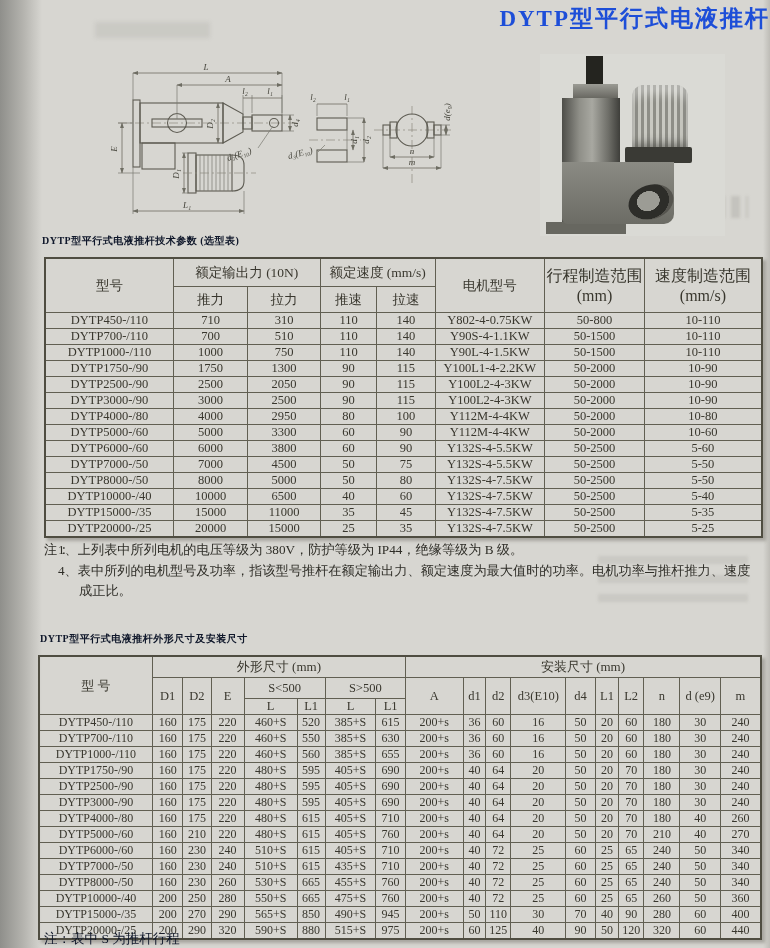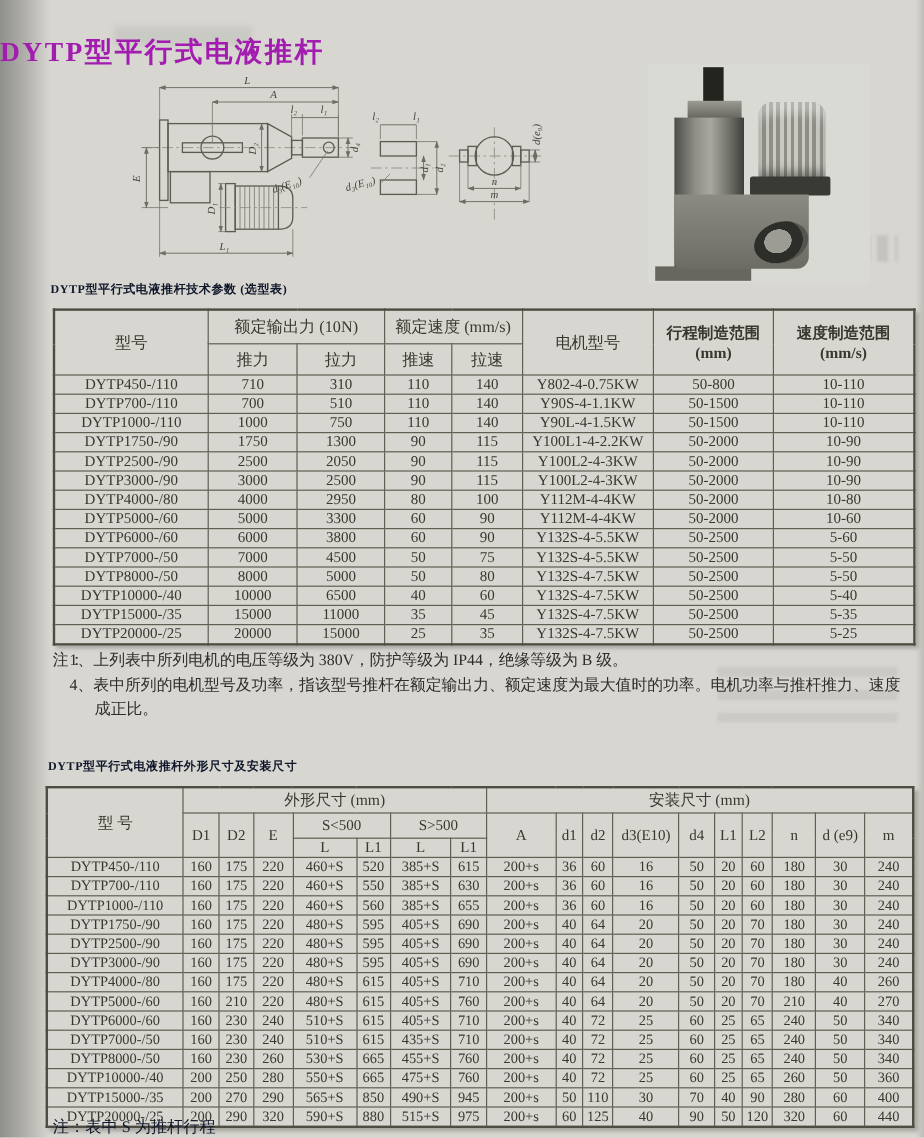--- a/index.html
+++ b/index.html
@@ -13,37 +13,37 @@
     background:linear-gradient(90deg,#8f8f8b,#b4b3ae 55%,rgba(215,214,209,0));}
   .edge-r{position:absolute;right:0;top:0;bottom:0;width:7px;
     background:linear-gradient(270deg,rgba(125,123,115,.28),rgba(125,123,115,0));}
   .smudge{position:absolute;pointer-events:none;}
   .smudge1{left:95px;top:22px;width:115px;height:16px;background:rgba(118,116,108,.12);filter:blur(2px);}
   .smudge2{left:596px;top:196px;width:152px;height:22px;
     background:repeating-linear-gradient(90deg,rgba(100,98,90,.16) 0 9px,transparent 9px 15px);filter:blur(1.5px);}
   .smudge3{left:598px;top:556px;width:150px;height:54px;
     background:repeating-linear-gradient(180deg,rgba(100,98,90,.11) 0 8px,transparent 8px 19px);filter:blur(1.5px);}
 
-  .title{position:absolute;top:28px;left:0;width:100%;text-align:left;
-    font-size:23px;font-weight:bold;letter-spacing:2px;color:#a21caf;}
+  .title{position:absolute;top:3px;left:0;width:100%;text-align:right;
+    font-size:23px;font-weight:bold;letter-spacing:2px;color:#1d4ed8;}
 
   .section-heading{position:absolute;font-size:10px;font-weight:bold;color:#0f172a;letter-spacing:.5px;white-space:nowrap;}
   #heading1{left:42px;top:234px;}
   #heading2{left:40px;top:632px;}
 
   .datatable{position:absolute;border-collapse:collapse;table-layout:fixed;color:#39372e;
     border:2px solid #4f4d41;box-shadow:3px 3px 3px rgba(110,108,100,.45);}
   .datatable th,.datatable td{border:1px solid #615f52;text-align:center;vertical-align:middle;
     padding:0;font-weight:normal;overflow:hidden;white-space:nowrap;}
 
   #table1{left:44px;top:257px;width:719px;}
   #table1 thead tr:nth-child(1) th{height:27px;font-size:13.5px;}
   #table1 thead tr:nth-child(2) th{height:25px;font-size:13.5px;}
   #table1 tbody td{height:15px;line-height:15px;font-size:12.5px;}
-  .two-line div{line-height:1.2;font-size:13px;font-weight:bold;}
+  .two-line div{line-height:1.2;font-size:16px;}
 
   #table2{left:38px;top:655px;width:724px;}
   #table2 thead tr:nth-child(1) th{height:20px;font-size:13px;}
   #table2 thead tr:nth-child(2) th{height:20px;font-size:12.5px;}
   #table2 thead tr:nth-child(3) th{height:15px;font-size:12.5px;}
   #table2 tbody td{height:15px;line-height:15px;font-size:12px;}
 
   #notes{position:absolute;left:44px;top:540px;width:714px;font-size:13.2px;line-height:1.56;color:#2e2d27;}
   #notes .note-prefix{position:absolute;left:0;top:0;}
   #notes .notes-list{margin-left:14px;}

